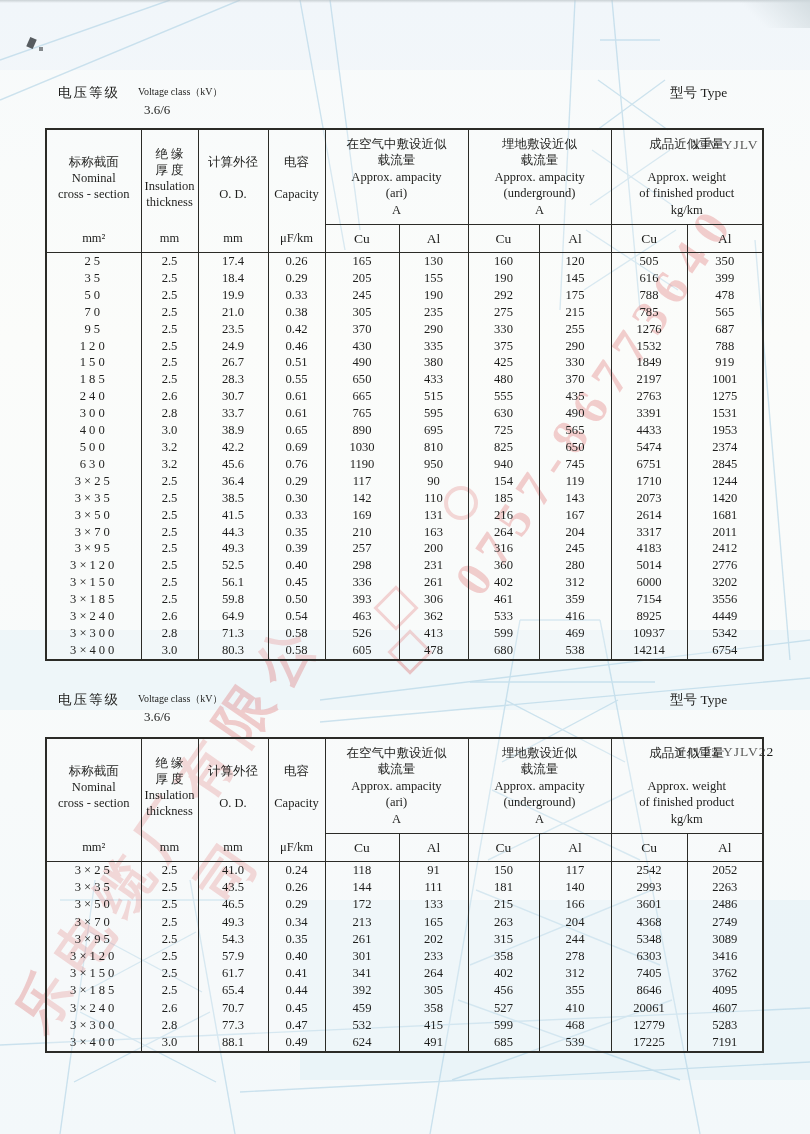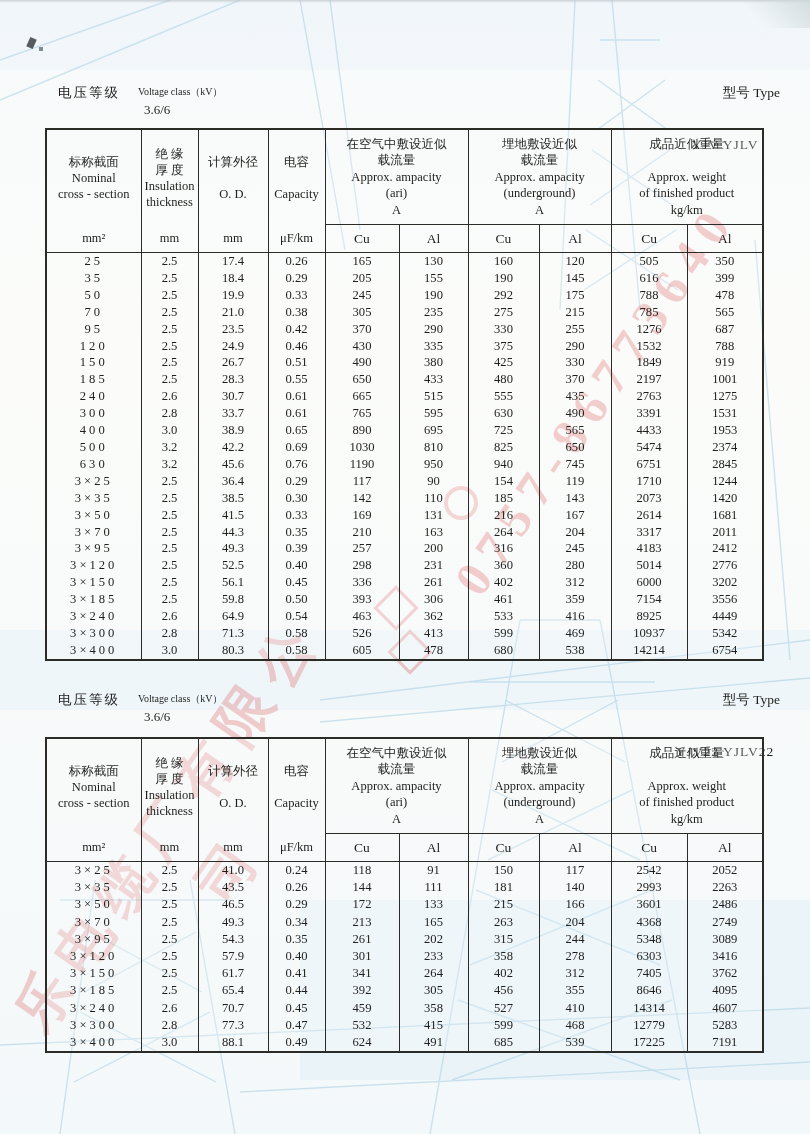--- a/index.html
+++ b/index.html
@@ -27,21 +27,21 @@
     letter-spacing:14px;font-weight:bold;opacity:.26;transform:rotate(-55deg);transform-origin:center;}
   .wm-diamond{width:26px;height:26px;border:3px solid #d84a4a;opacity:.3;transform:rotate(45deg);}
   .wm-d1{left:380px;top:592px;} .wm-d2{left:394px;top:636px;}
   .wm-ring{left:444px;top:486px;width:26px;height:26px;border:4px solid #d84a4a;border-radius:50%;opacity:.28;}
 
   
   .sec-head{position:absolute;left:58px;width:700px;height:46px;z-index:4;}
   .sh-cn{position:absolute;left:0;top:0;font-size:13.5px;letter-spacing:2px;font-weight:400;}
   .sh-en{position:absolute;left:80px;top:1px;font-size:10px;}
   .sh-val{position:absolute;left:86px;top:18px;font-size:13px;}
-  .sh-type{position:absolute;left:612px;top:0;font-size:13.5px;text-align:right;width:110px;}
+  .sh-type{position:absolute;left:612px;top:0;font-size:13.5px;text-align:left;width:110px;}
   .sh-typeval{position:absolute;left:600px;top:17px;font-size:13.5px;text-align:center;width:134px;letter-spacing:1px;margin-top:36px;}
   .sec1{top:84px;} .sec2{top:691px;}
 
   
   .tbl-wrap{position:absolute;left:45px;width:717px;z-index:4;}
   .t1{top:128px;} .t2{top:737px;}
   table{border-collapse:collapse;width:717px;table-layout:fixed;background:rgba(253,253,251,.25);}
   table,th,td{border:1px solid #2b2b27;}
   table{border-width:2px;}
   th{font-weight:normal;padding:0;vertical-align:middle;}
@@ -687,21 +687,21 @@
           </tr>
           <tr>
             <td class="c-size">3×240</td>
             <td>2.6</td>
             <td>70.7</td>
             <td>0.45</td>
             <td>459</td>
             <td>358</td>
             <td>527</td>
             <td>410</td>
-            <td>14314</td>
+            <td>20061</td>
             <td>4607</td>
           </tr>
           <tr>
             <td class="c-size">3×300</td>
             <td>2.8</td>
             <td>77.3</td>
             <td>0.47</td>
             <td>532</td>
             <td>415</td>
             <td>599</td>

